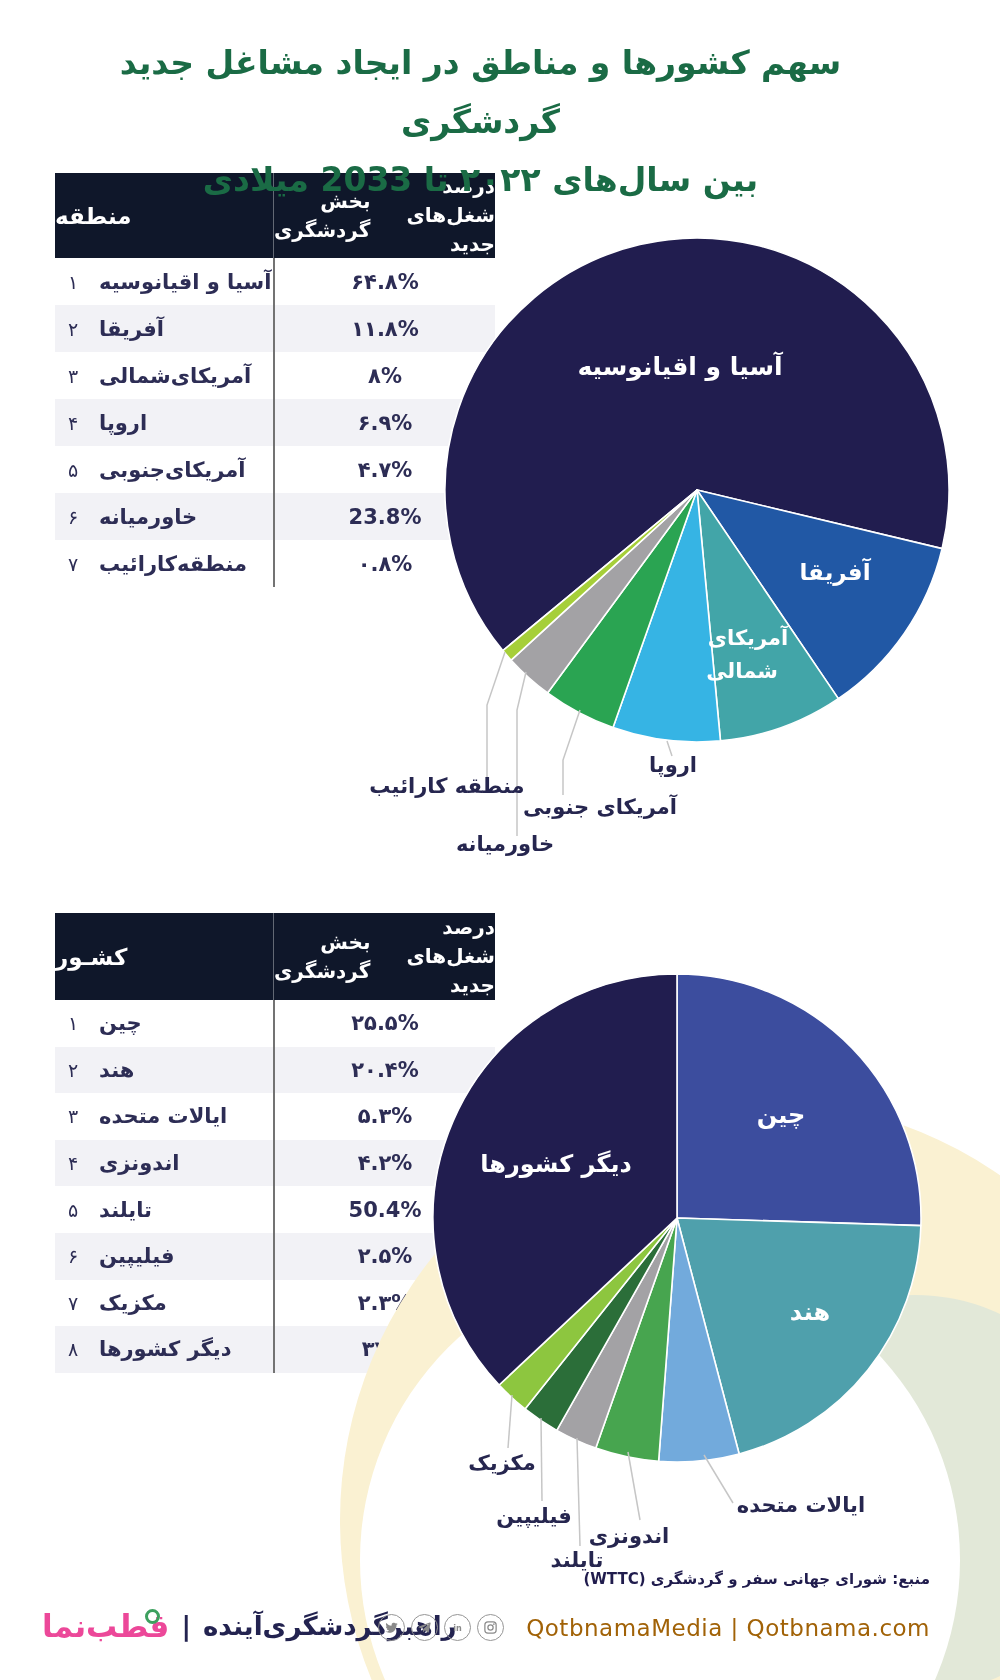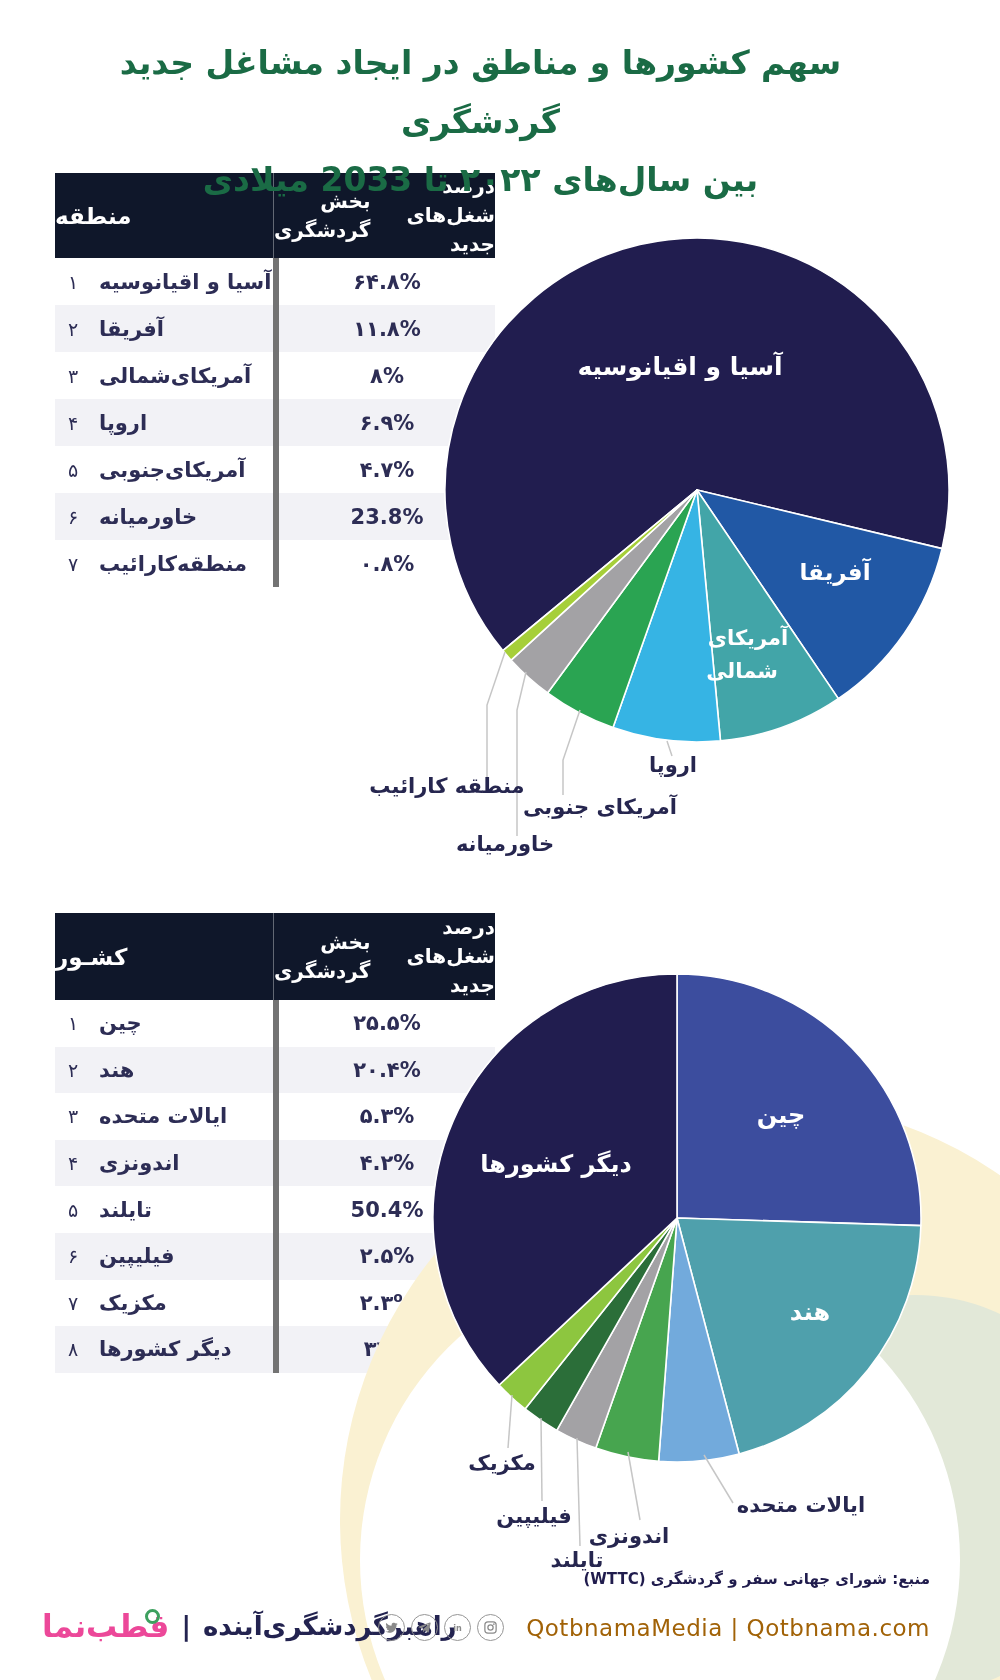--- a/index.html
+++ b/index.html
@@ -29,21 +29,21 @@
   .th-value{width:222px;display:flex;align-items:center;justify-content:center;
     box-sizing:border-box;border-left:1px solid rgba(255,255,255,.35);
     font-size:20px;font-weight:bold;line-height:1.45;direction:rtl}
   .trow{display:flex;height:47px;align-items:center}
   #table-countries .trow{height:46.6px}
   .trow:nth-child(even){background:#f2f2f6}
   .td-num{width:36px;text-align:center;font-size:19px;color:#2d2d55;direction:rtl}
   .td-label{width:182px;text-align:left;padding-left:8px;box-sizing:border-box;
     font-size:21px;font-weight:600;color:#2d2d55;direction:rtl}
   .td-value{width:222px;text-align:center;font-size:21px;font-weight:600;color:#2d2d55;
-    box-sizing:border-box;border-left:6px solid #737373;align-self:stretch;
+    box-sizing:border-box;border-left:2px solid #737373;align-self:stretch;
     display:flex;align-items:center;justify-content:center}
   .td-value span{direction:ltr;unicode-bidi:bidi-override}
   
   #pies{position:absolute;inset:0;z-index:3}
   #pies svg{position:absolute;left:0;top:0}
   .slice{stroke:#ffffff;stroke-width:1.6;stroke-linejoin:round}
   .pie-label-in{fill:#ffffff;font-weight:bold;text-anchor:middle}
   .pie-label-out{fill:#26264f;font-weight:bold;font-size:21px;text-anchor:middle}
   .leader{fill:none;stroke:#c6c6c6;stroke-width:1.5}
   

